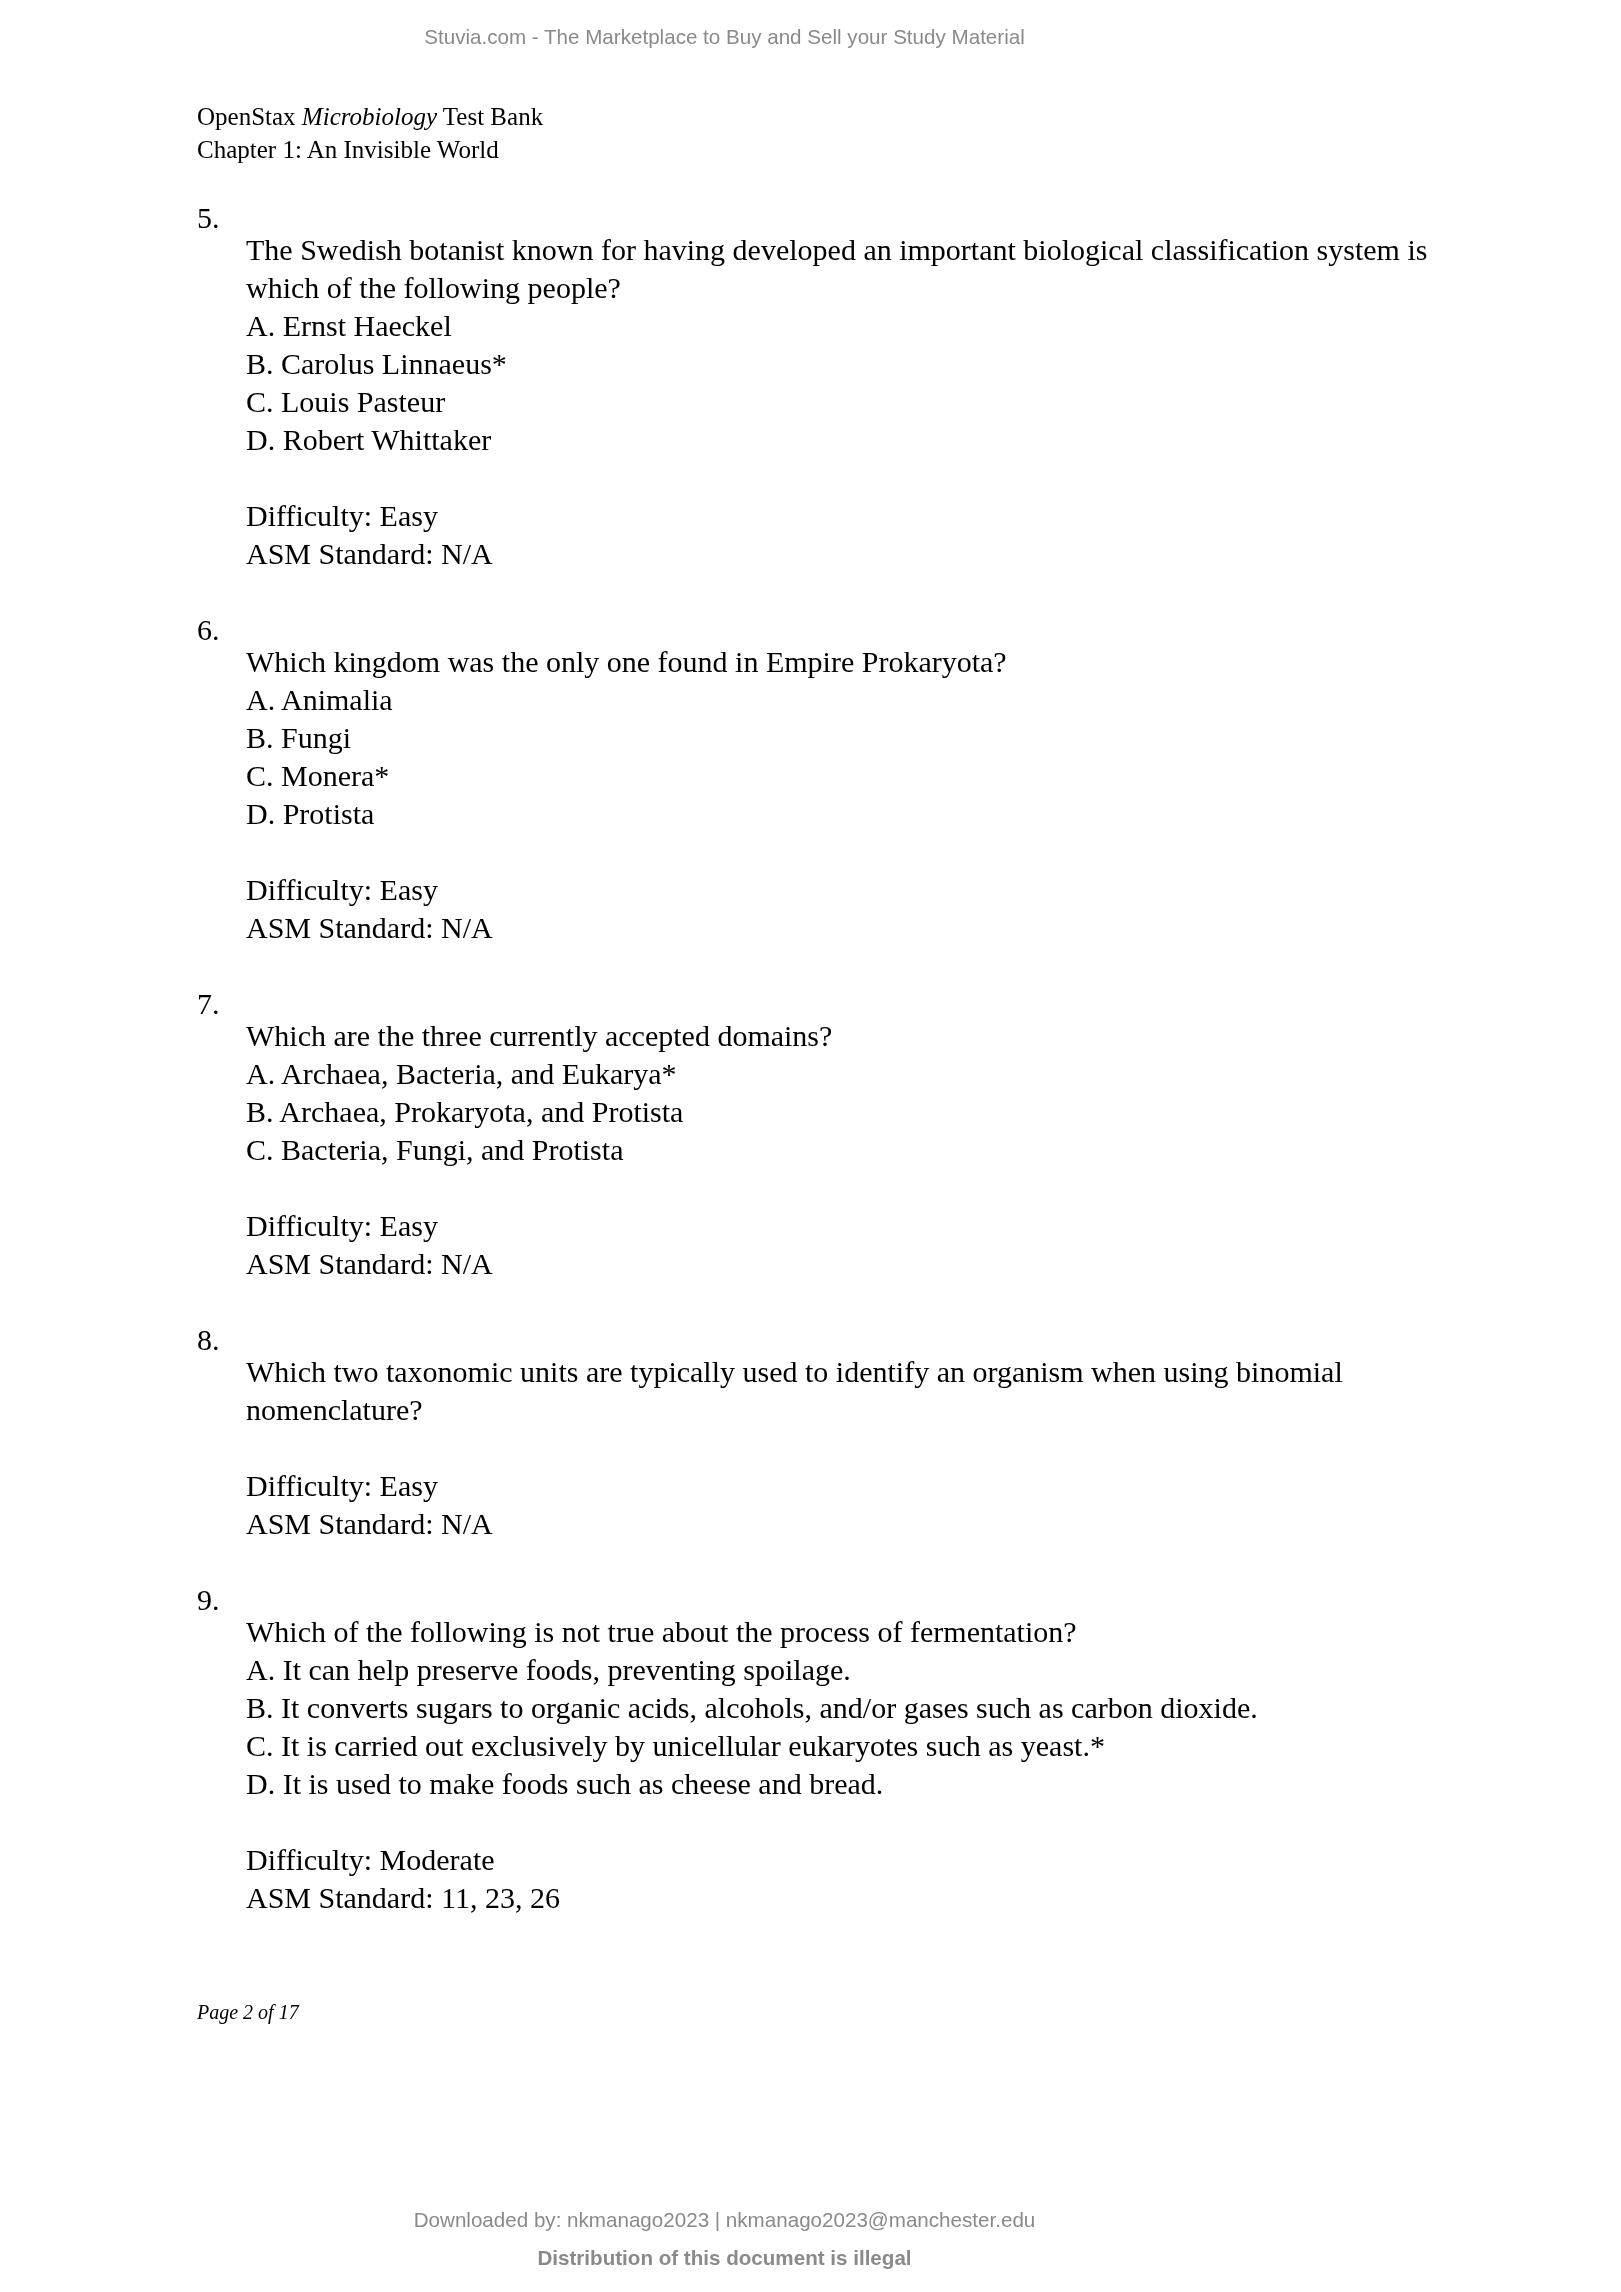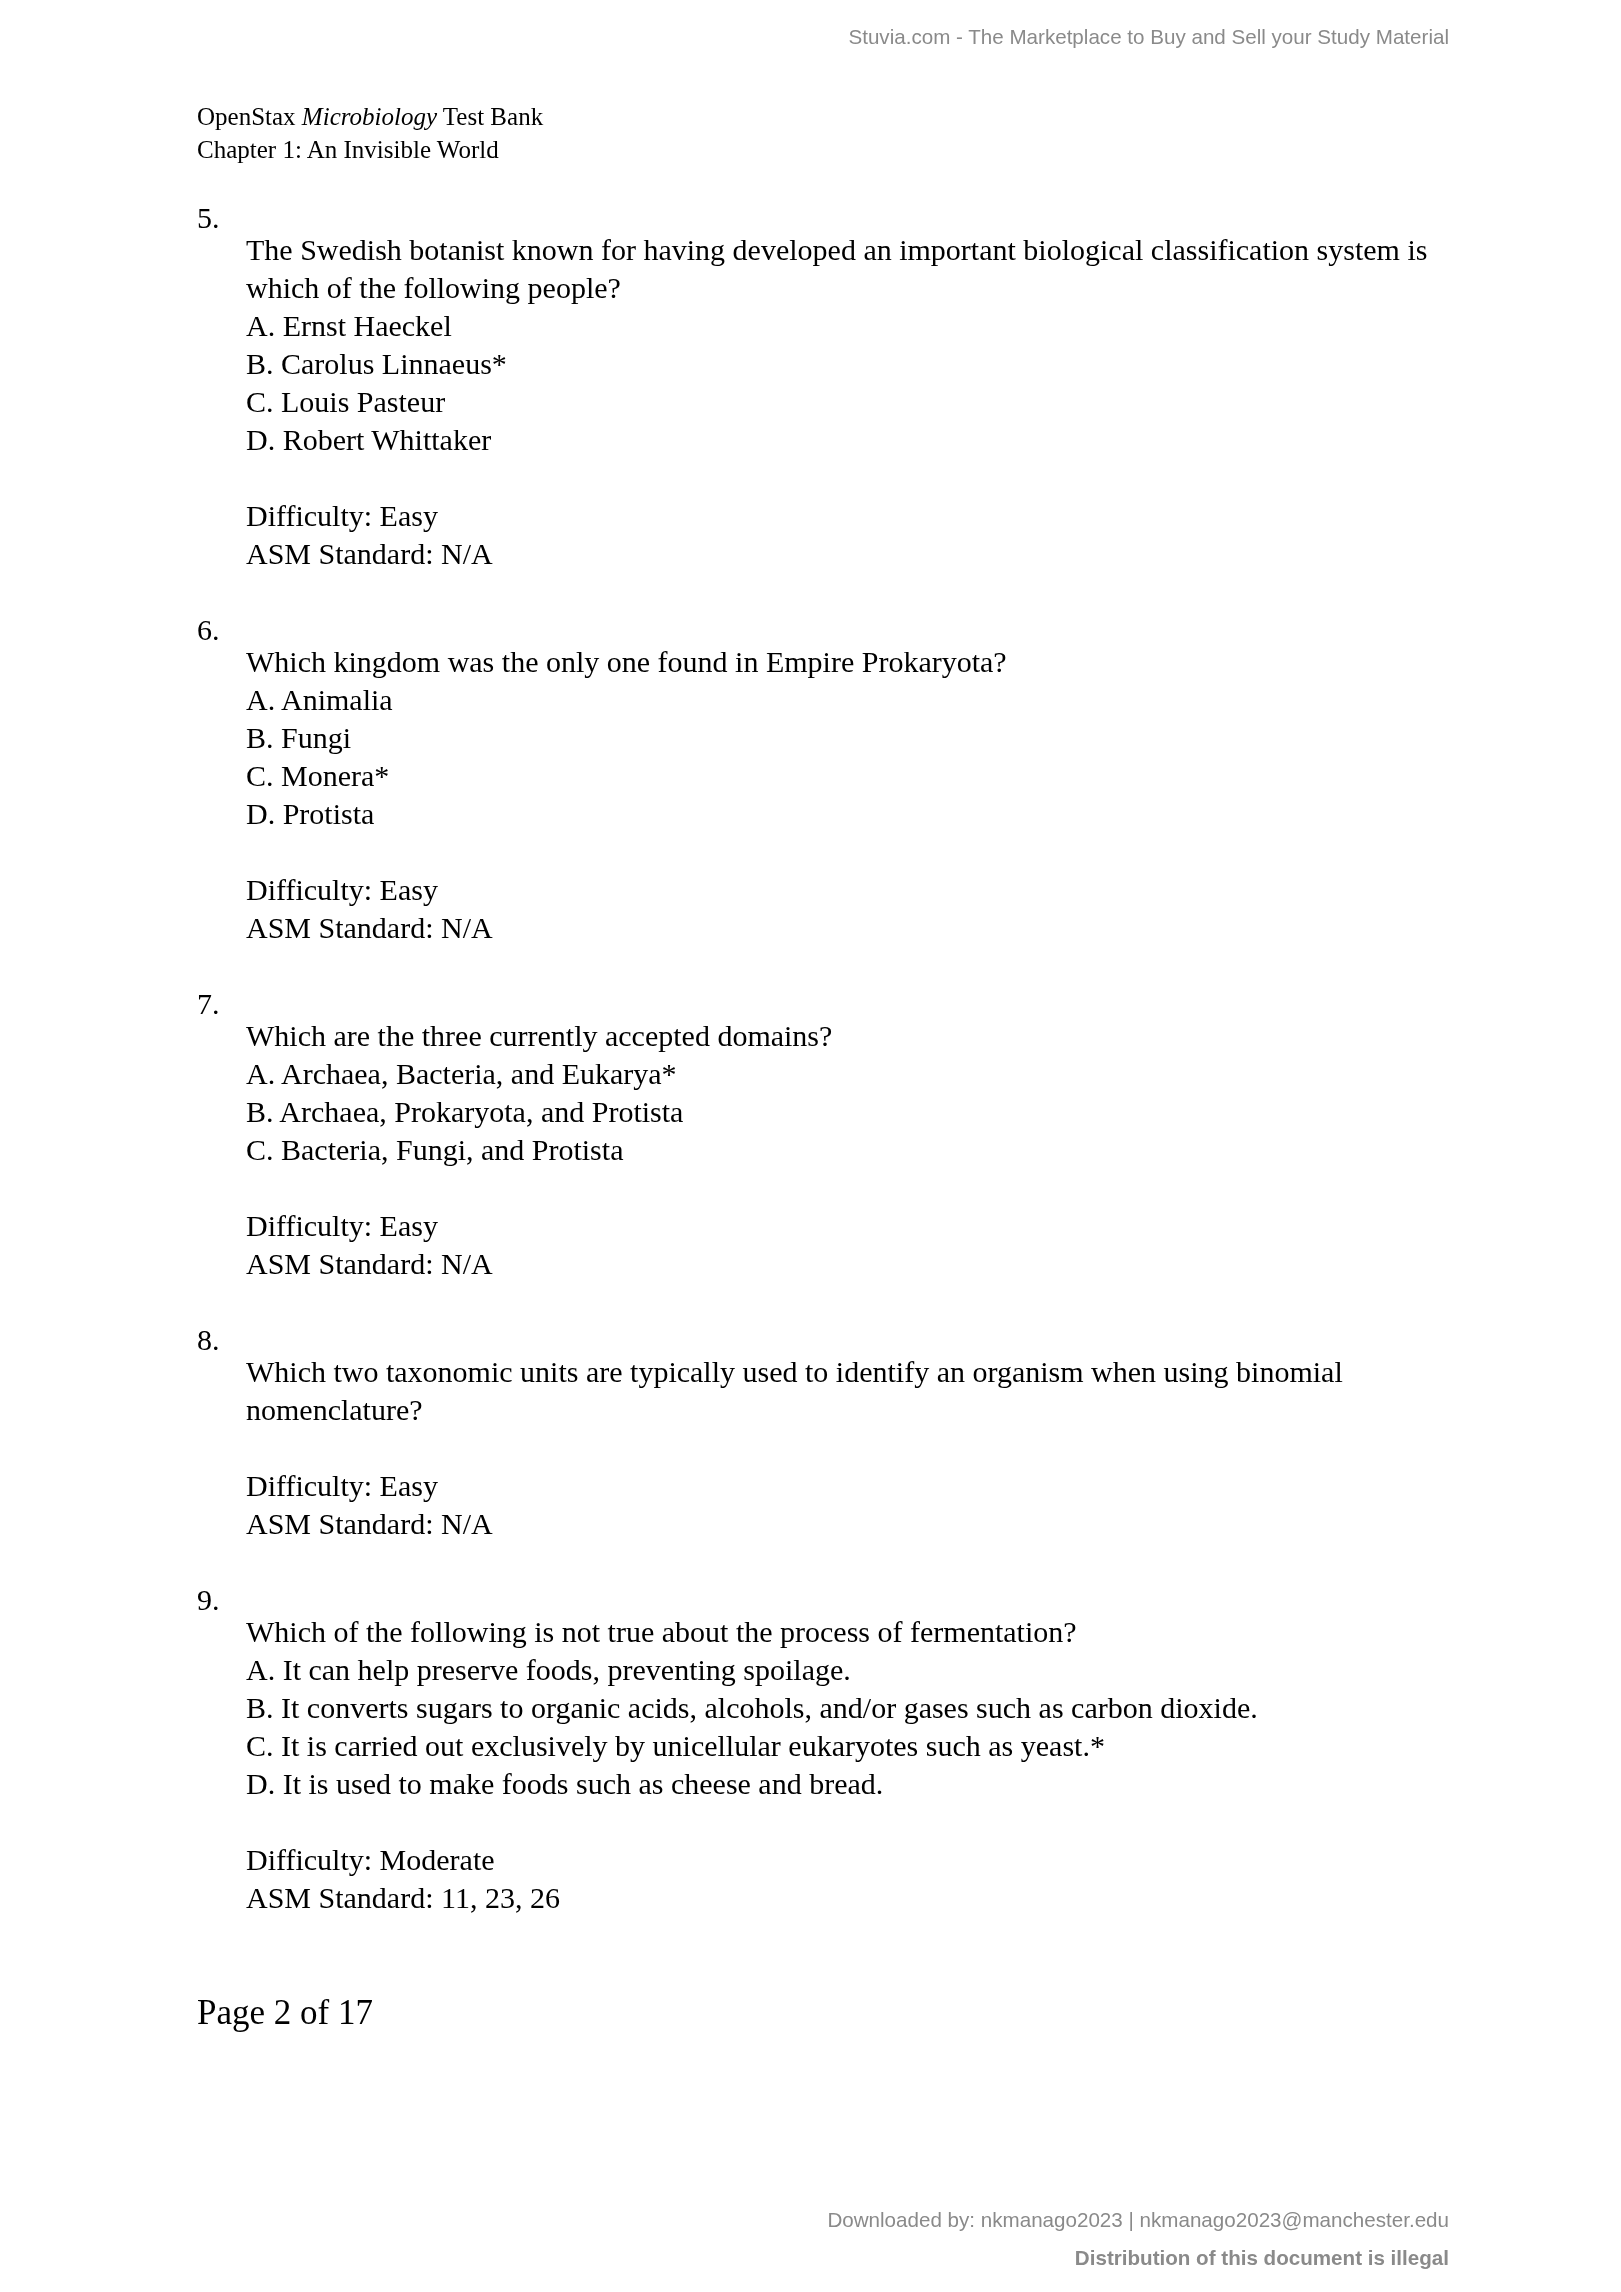--- a/index.html
+++ b/index.html
@@ -12,21 +12,21 @@
       height: 2293px;
       position: relative;
       overflow: hidden;
       font-family: "Liberation Serif", "DejaVu Serif", serif;
       color: #000000;
     }
     .watermark {
       position: absolute;
       left: 0;
       width: 1449px;
-      text-align: right;
+      text-align: center;
       font-family: "Liberation Sans", "DejaVu Sans", sans-serif;
       color: #8a8a8a;
       font-size: 20.6px;
       line-height: 25.5px;
     }
     #wm-top { top: 23.5px; }
     #wm-bottom-1 { top: 2207px; }
     #wm-bottom-2 { top: 2245px; font-weight: bold; }
 
     .doc-header {
@@ -64,22 +64,23 @@
     .q-body {
       padding-left: 49px;
     }
     .options .option { white-space: nowrap; }
     .meta { margin-top: 38px; }
 
     .page-number {
       position: absolute;
       left: 197px;
       top: 1996px;
-      font-size: 35px;
+      font-size: 20px;
       line-height: 33px;
+      font-style: italic;
     }
   </style>
 </head>
 <body>
 
 <div class="watermark" id="wm-top">Stuvia.com - The Marketplace to Buy and Sell your Study Material</div>
 
 <div class="doc-header">
   <div class="title-line"><span>OpenStax </span><span class="italic">Microbiology</span><span> Test Bank</span></div>
   <div>Chapter 1: An Invisible World</div>

